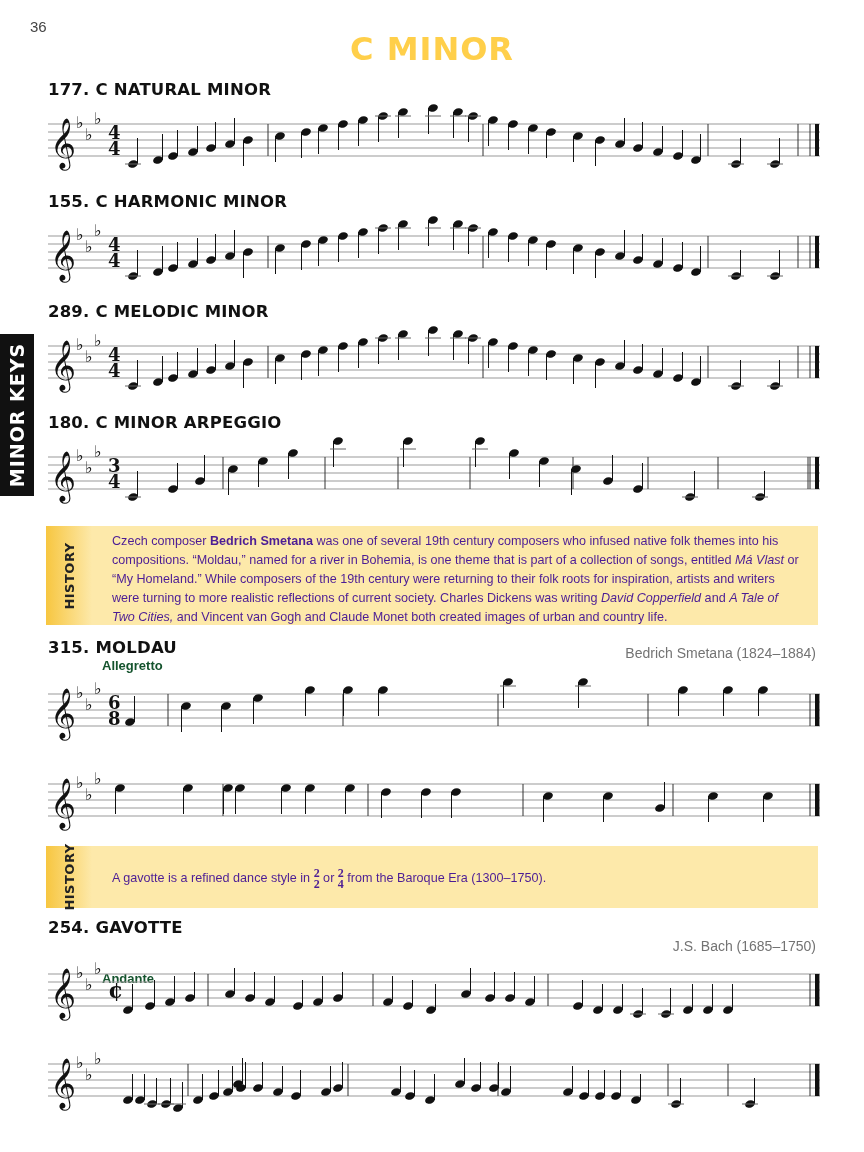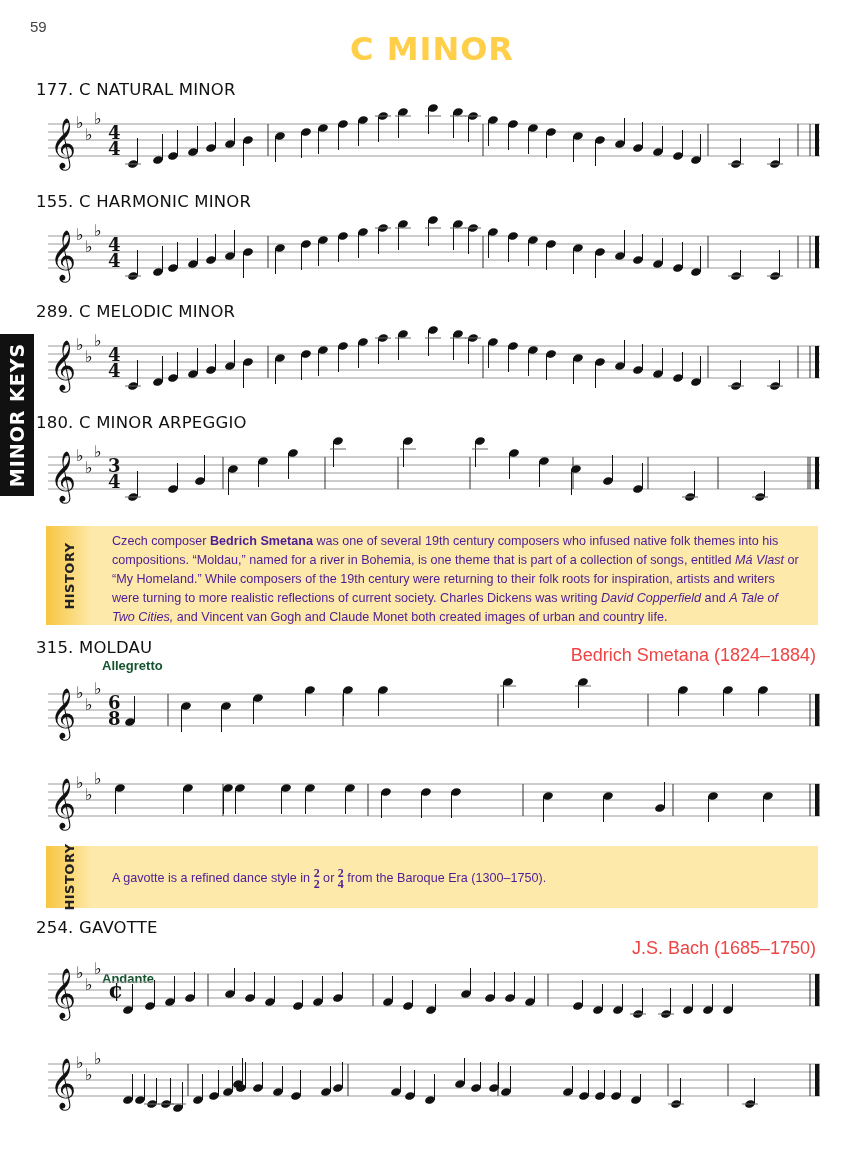--- a/index.html
+++ b/index.html
@@ -5,38 +5,38 @@
   * { box-sizing: border-box; margin: 0; padding: 0; }
   html, body { width: 864px; height: 1152px; background: #ffffff; overflow: hidden; }
   body { position: relative; font-family: "Liberation Sans", sans-serif; color: #111; }
 
   .page-number { position: absolute; left: 30px; top: 18px; font-family: "Liberation Sans", sans-serif; font-size: 15px; color: #444; }
   .page-title { position: absolute; left: 0; width: 864px; top: 30px; text-align: center; font-family: "DejaVu Sans", sans-serif; font-weight: bold; font-size: 32px; color: #ffcf4a; letter-spacing: 1px; }
 
   .side-tab { position: absolute; left: 0; top: 334px; width: 34px; height: 162px; background: #111; }
   .side-tab span { position: absolute; left: 50%; top: 50%; transform: translate(-50%,-50%) rotate(-90deg); white-space: nowrap; color: #fff; font-family: "DejaVu Sans", sans-serif; font-weight: bold; font-size: 19px; letter-spacing: 1px; }
 
-  .exercise-title { position: absolute; left: 36px; font-family: "DejaVu Sans", sans-serif; font-weight: normal; font-size: 16.5px; color: #111; letter-spacing: 0.2px; }
-  .composer { position: absolute; right: 48px; font-size: 18px; color: #ef4444; font-family: "Liberation Sans", sans-serif; }
+  .exercise-title { position: absolute; left: 48px; font-family: "DejaVu Sans", sans-serif; font-weight: bold; font-size: 16.5px; color: #111; letter-spacing: 0.2px; }
+  .composer { position: absolute; right: 48px; font-size: 14px; color: #737373; font-family: "Liberation Sans", sans-serif; }
   .tempo { position: absolute; font-family: Liberation Sans, sans-serif; font-weight: bold; font-size: 13px; color: #14532d; }
 
   .staff { position: absolute; left: 48px; width: 772px; }
   .staff svg { display: block; }
 
   .history-box { position: absolute; left: 46px; width: 772px; background: #fde9aa; }
   .history-box .grad { position: absolute; left: 0; top: 0; bottom: 0; width: 46px; background: linear-gradient(to right, #f7c640, #fde9aa); }
   .history-box .label { position: absolute; left: 23px; top: 50%; transform: translate(-50%,-50%) rotate(-90deg); font-family: "DejaVu Sans", sans-serif; font-weight: bold; font-size: 13px; color: #222; letter-spacing: 0.5px; white-space: nowrap; }
   .history-box .text { position: absolute; left: 66px; right: 16px; font-family: "Liberation Sans", sans-serif; font-size: 12.6px; line-height: 19px; color: #4c1d95; }
   .frac { display: inline-block; vertical-align: middle; text-align: center; font-family: "Liberation Serif", serif; font-weight: bold; font-size: 12px; line-height: 11px; }
   .frac span { display: block; }
 </style>
 </head>
 <body>
 
-<div class="page-number">59</div>
+<div class="page-number">36</div>
 <div class="page-title">C MINOR</div>
 <div class="side-tab">
     <span>MINOR KEYS</span>
   </div>
 
 <div class="exercise-title" style="top:80px">177.  C NATURAL MINOR</div>
 <div class="staff" style="top:100px">
     <svg width="772" height="90" viewBox="0 0 772 90">
       <line x1="0" x2="772" y1="24" y2="24" stroke="#999" stroke-width="1"></line>
       <line x1="0" x2="772" y1="32" y2="32" stroke="#999" stroke-width="1"></line>

